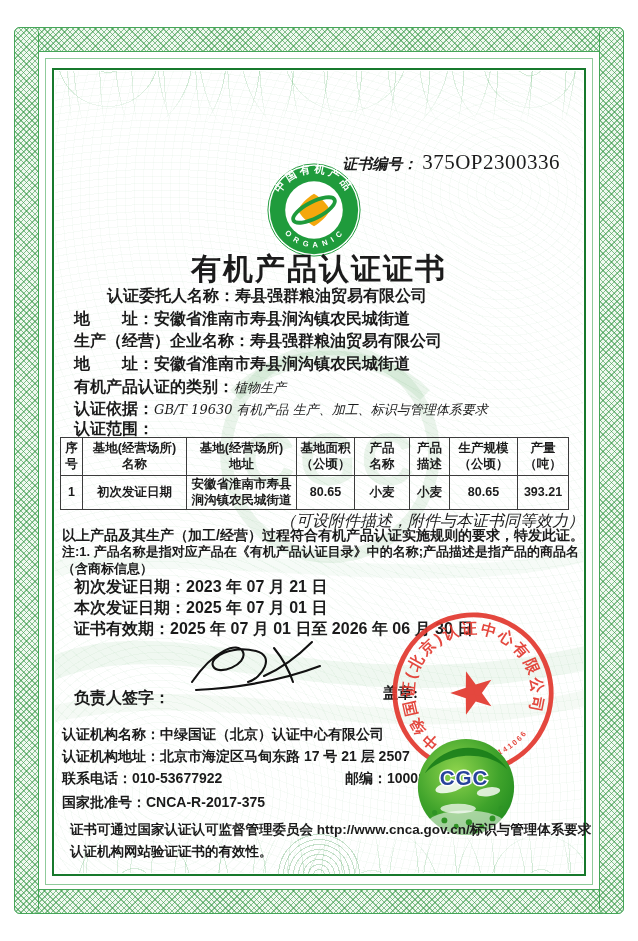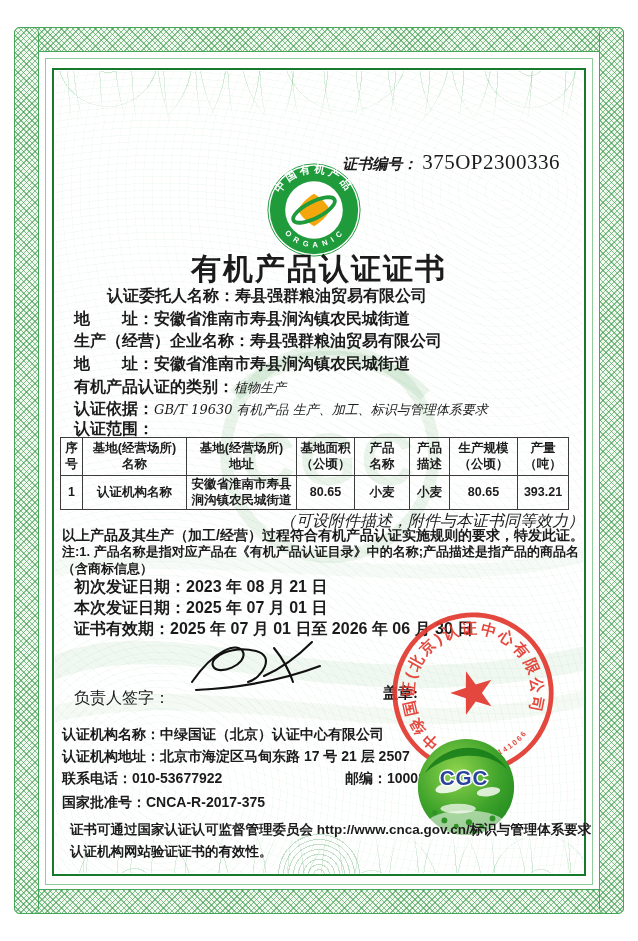--- a/index.html
+++ b/index.html
@@ -48,21 +48,21 @@
   .fline{left:74px;font-size:16px;font-weight:700;white-space:nowrap;}
   .kai{font-family:"DejaVu Serif",serif;font-style:italic;font-weight:500;font-size:13px;}
   table.scope{position:absolute;left:60px;top:437px;width:508px;border-collapse:collapse;table-layout:fixed;
     font-size:12.5px;text-align:center;}
   table.scope th, table.scope td{border:1px solid #3c3c3c;padding:1px 2px;font-weight:700;line-height:1.25;}
   table.scope th span{display:block;}
   .attach{top:511px;right:54px;font-size:16px;}
   .statement{left:62px;top:527px;font-size:14px;font-weight:700;white-space:nowrap;text-align:right;}
   .note{left:62px;font-size:13px;font-weight:600;white-space:nowrap;}
   .dline{left:74px;font-size:16px;font-weight:700;white-space:nowrap;}
-  .slabel{left:74px;top:688px;font-size:16px;font-weight:400;}
+  .slabel{left:74px;top:688px;font-size:16px;font-weight:700;}
   .seal-lbl{left:383px;top:684px;font-size:15px;font-weight:700;font-family:Liberation Serif, serif;}
   .orgline{left:62px;font-size:14px;font-weight:700;white-space:nowrap;}
   .postal{position:absolute;left:283px;top:0;}
   .footer{left:70px;font-size:13.5px;font-weight:700;white-space:nowrap;}
   svg text{font-family:"Liberation Sans",sans-serif;}
 </style>
 </head>
 <body>
 
 <div id="page">
@@ -178,38 +178,38 @@
             <span>生产规模</span>
             <span>（公顷）</span>
           </th>
       <th>
             <span>产量</span>
             <span>（吨）</span>
           </th>
     </tr>
     <tr style="height:34px">
       <td>1</td>
-      <td>认证机构名称</td>
+      <td>初次发证日期</td>
       <td>安徽省淮南市寿县涧沟镇农民城街道</td>
       <td>80.65</td>
       <td>小麦</td>
       <td>小麦</td>
       <td>80.65</td>
       <td>393.21</td>
     </tr>
   </tbody>
     </table>
 
   <div class="abs attach kai">（可设附件描述，附件与本证书同等效力）</div>
   <div class="abs statement">以上产品及其生产（加工/经营）过程符合有机产品认证实施规则的要求，特发此证。</div>
   <div class="abs note" style="top:543px;">注:1. 产品名称是指对应产品在《有机产品认证目录》中的名称;产品描述是指产品的商品名</div>
   <div class="abs note" style="top:560px;">（含商标信息）</div>
 
   <div class="abs dline" style="top:577px;">
-    <span>初次发证日期：</span><span>2023 年 08 月 21 日</span>
+    <span>初次发证日期：</span><span>2023 年 07 月 21 日</span>
   </div>
   <div class="abs dline" style="top:598px;">
     <span>本次发证日期：</span><span>2025 年 07 月 01 日</span>
   </div>
   <div class="abs dline" style="top:619px;">
     <span>证书有效期：</span><span>2025 年 07 月 01 日至 2026 年 06 月 30 日</span>
   </div>
 
   <svg class="abs" style="left:182px;top:636px;" width="150" height="64" viewBox="0 0 150 64">
     <g fill="none" stroke="#111" stroke-width="2.1" stroke-linecap="round">

